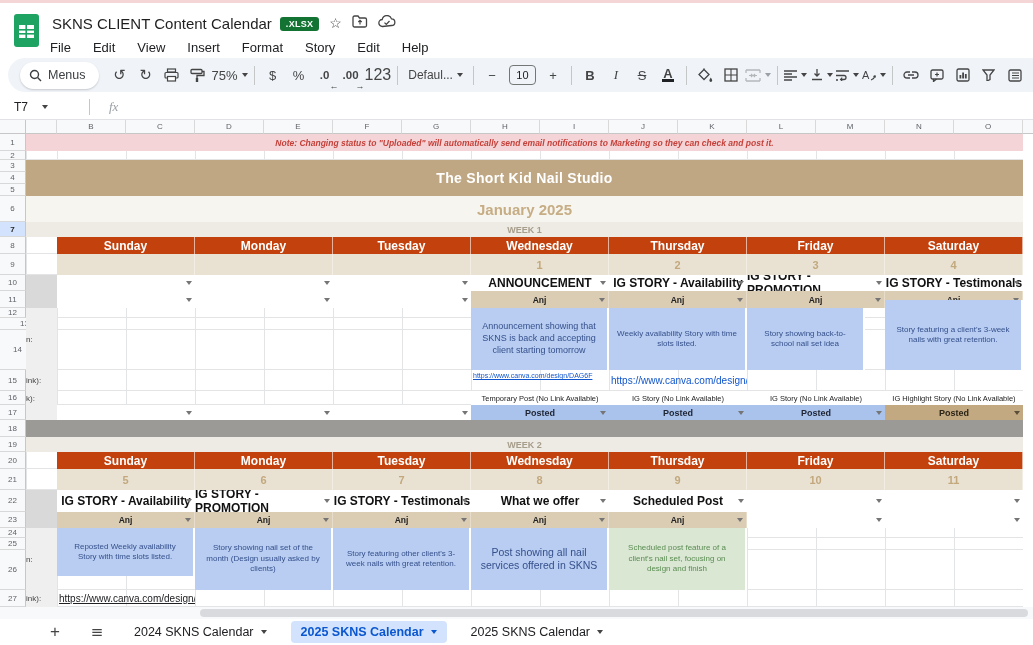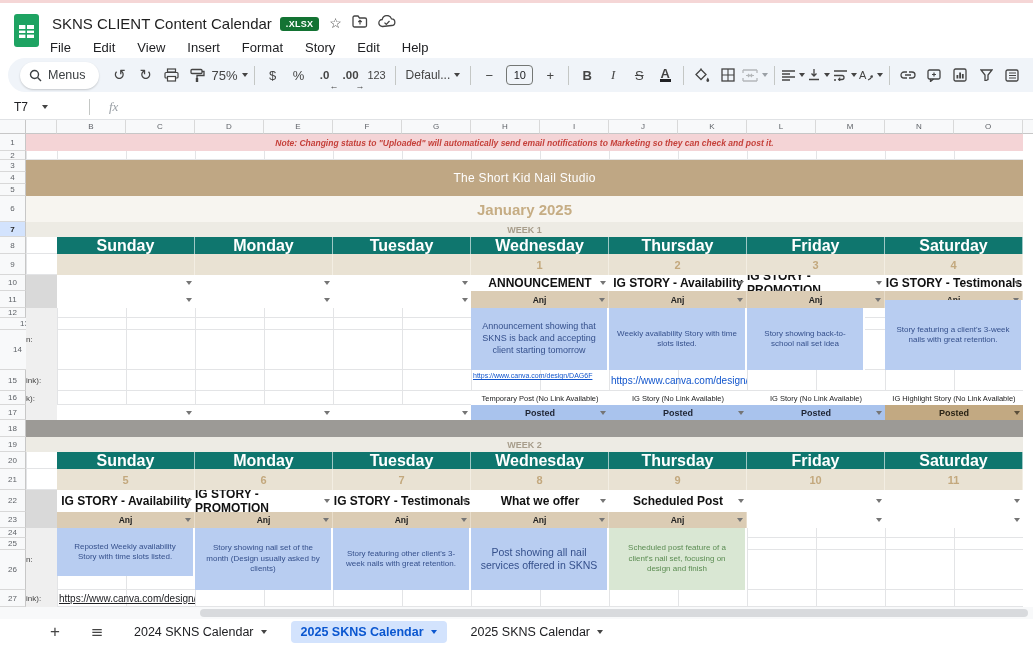--- a/index.html
+++ b/index.html
@@ -37,24 +37,24 @@
   .dec small{position:absolute;bottom:-3px;right:-2px;font-size:9px;font-weight:normal}
   .a-underline{display:inline-block;line-height:11px;font-size:13px;font-weight:bold;border-bottom:3px solid #202124;padding:0 1px}
   
   #fbar{left:0;top:95px;width:1033px;height:25px;background:#fff;border-bottom:1px solid #e0e2e5;
         display:flex;align-items:center}
   #namebox{width:70px;padding-left:14px;font-size:12px;color:#202124;display:flex;align-items:center}
   #fx{font-family:"Liberation Serif",serif;font-style:italic;color:#9aa0a6;font-size:13px;margin-left:14px}
   
   .colhead,.rowhead{font-size:8px;color:#5f6368}
   .notecell{background:#f4d4d6;color:#c5403a;font-weight:bold;font-style:italic;font-size:8.5px}
-  .titleband{background:#bfa784;color:#fff;font-weight:normal;font-size:12px;letter-spacing:.3px}
+  .titleband{background:#bfa784;color:#fff;font-weight:bold;font-size:14px;letter-spacing:.3px}
   .monthband{background:#f7f5f0;color:#c6ad84;font-weight:bold;font-size:15px}
   .weekband{background:#edebe4;color:#a79d8b;font-weight:bold;font-size:9px}
-  .dayhdr{background:#0f766e;color:#fff;font-weight:bold;font-size:16px;border-right:1px solid rgba(255,255,255,.6)}
+  .dayhdr{background:#c2410c;color:#fff;font-weight:bold;font-size:12px;border-right:1px solid rgba(255,255,255,.6)}
   .datecell{background:#e9e2d3;color:#c3a87d;font-weight:bold;font-size:11px;border-right:1px solid #f3eee3}
   .typecell{background:#fff;font-weight:bold;font-size:12px;color:#111}
   .ownercell{background:#dbccb4;font-weight:bold;font-size:8.5px;color:#222;border-right:1px solid #e8ddcb}
   .blankcell{background:#fff}
   .desc{font-size:8px;line-height:1.3;text-align:center;padding:2px 7px}
   .desc.blue{background:#b8cdf1;color:#35508c;border-right:2px solid #fff}
   .desc.med{font-size:9px}
   .desc.lg{font-size:10.5px;line-height:1.2}
   .desc.green{background:#d9e7d3;color:#5b8c52;border-right:2px solid #fff}
   .linkcell{justify-content:flex-start;padding-left:2px;white-space:nowrap}
@@ -153,21 +153,21 @@
   <div class="tbtn">$</div>
   <div class="tbtn">%</div>
   <div class="tbtn dec">
       <span>.0</span>
       <small>←</small>
     </div>
   <div class="tbtn dec">
       <span>.00</span>
       <small>→</small>
     </div>
-  <div class="tbtn" style="font-size:11px">123</div>
+  <div class="tbtn" style="font-size:16px">123</div>
   <div class="sep"></div>
   <div class="tbtn" id="fontsel">
       <span>Defaul...</span>
       <span class="caret"></span>
     </div>
   <div class="sep"></div>
   <div class="tbtn">−</div>
   <div id="sizebox">10</div>
   <div class="tbtn">+</div>
   <div class="sep"></div>

